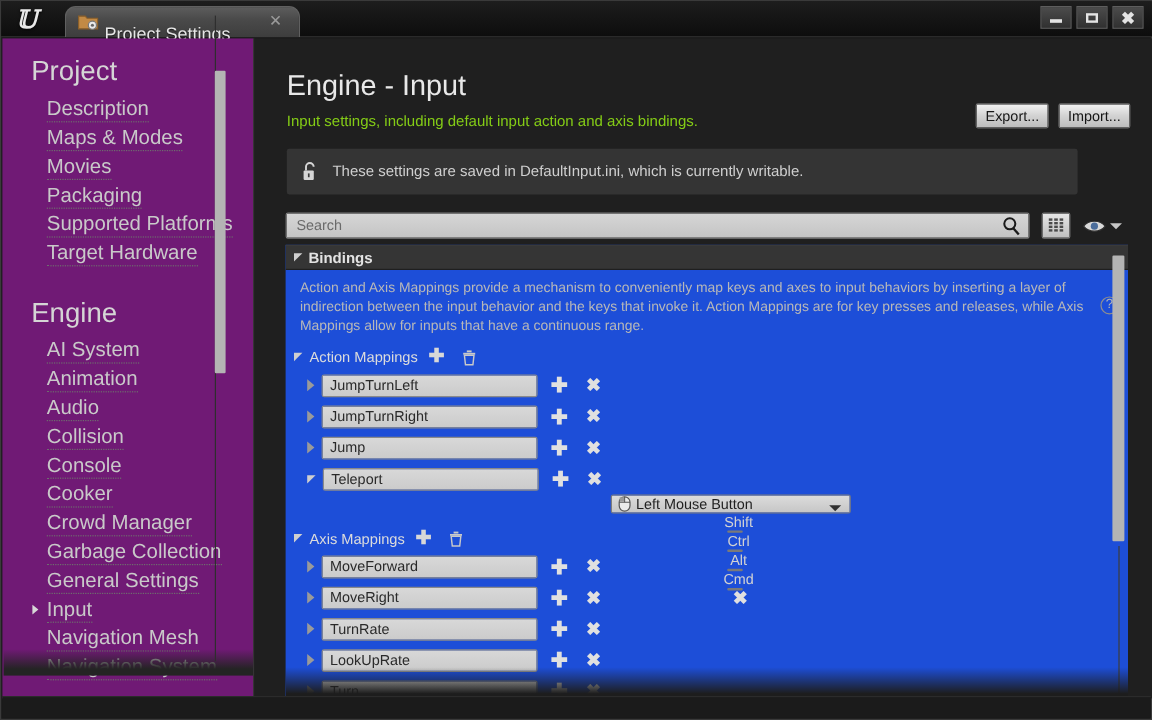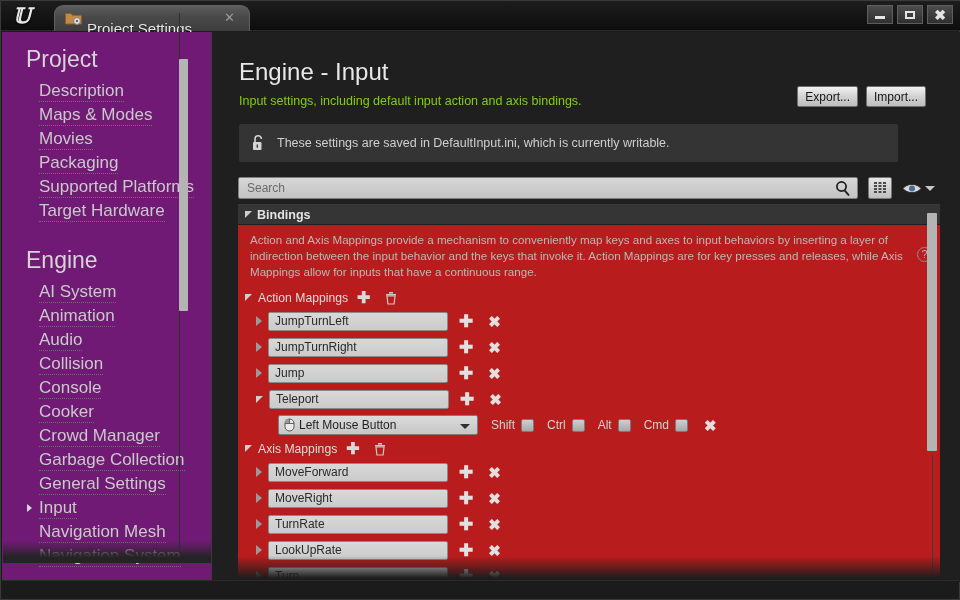--- a/index.html
+++ b/index.html
@@ -131,21 +131,21 @@
     background: #1f1f1f;
   }
   .page-title {
     position: absolute; left: 27px; top: 26px;
     font-size: 24px; color: #e8e8e8;
   }
   .page-sub {
     position: absolute; left: 27px; top: 62px;
     font-size: 12.5px; color: #84cc16;
   }
-  .hdr-btns { position: absolute; right: 34px; top: 54px; display: flex; gap: 8px; justify-content: flex-end; }
+  .hdr-btns { position: absolute; right: 18px; top: 54px; display: flex; gap: 8px; justify-content: flex-end; }
   .lt-btn {
     min-width: 54px; height: 21px;
     background: linear-gradient(180deg,#f2f2f2 0%, #d2d2d2 50%, #bdbdbd 100%);
     border: 1px solid #6e6e6e;
     border-radius: 2px;
     font-size: 12px; color: #161616;
     display: flex; align-items: center; justify-content: center;
     padding: 0 7px;
   }
   .infobar {
@@ -183,21 +183,21 @@
   .eye-btn {
     position: absolute; left: 664px; top: 0;
     width: 36px; height: 22px;
     display: flex; align-items: center; gap: 3px;
   }
 
   
   .panel {
     position: absolute; left: 26px; top: 172px;
     width: 702px; height: 378px;
-    background: #b91c1c;
+    background: #1d4ed8;
     border-top: 1px solid #3a3a3a;
     overflow: hidden;
   }
   .cat-header {
     height: 20px;
     background: #353535;
     border-bottom: 1px solid #1f1f1f;
     display: flex; align-items: center;
     padding-left: 7px;
   }
@@ -255,20 +255,21 @@
     display: flex; align-items: center;
     padding-left: 6px;
   }
   .row-plus { margin-left: 11px; color: #e0e0e0; font-size: 17px; font-weight: bold; line-height: 13px; }
   .row-x { margin-left: 15px; color: #e0e0e0; font-size: 15px; font-weight: bold; line-height: 13px; }
 
   .key-row {
     height: 26px;
     display: flex; align-items: center;
     padding-left: 40px;
+    flex-direction: column;
   }
   .combo {
     width: 200px; height: 20px;
     background: linear-gradient(180deg,#dcdcdc,#c6c6c6);
     border: 1px solid #7d7d7d;
     border-radius: 2px;
     display: flex; align-items: center;
     position: relative;
     padding-left: 5px;
   }

